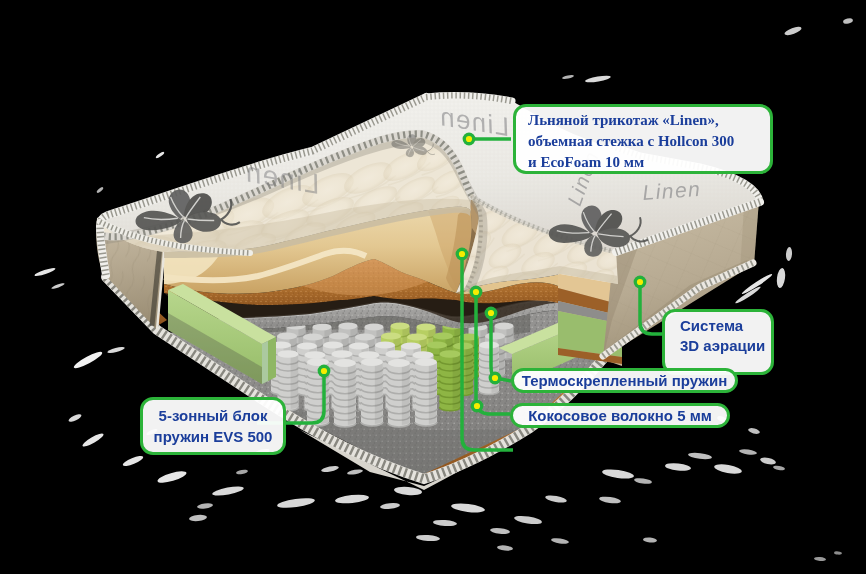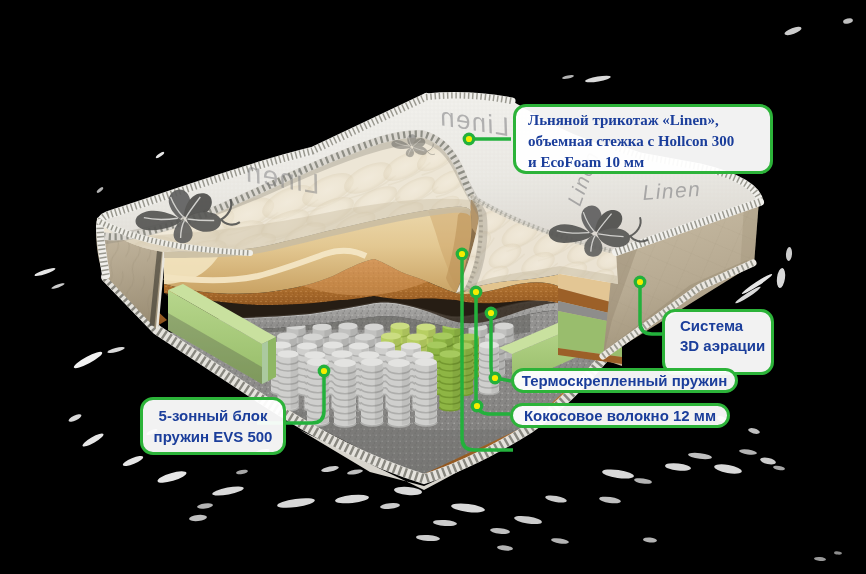--- a/index.html
+++ b/index.html
@@ -777,15 +777,15 @@
       <circle cx="477" cy="406" r="3.1" fill="#f6ec00"></circle>
       <circle cx="462" cy="254" r="6.4" fill="#23b13c"></circle>
       <circle cx="462" cy="254" r="3.1" fill="#f6ec00"></circle>
       <circle cx="324" cy="371" r="6.4" fill="#23b13c"></circle>
       <circle cx="324" cy="371" r="3.1" fill="#f6ec00"></circle>
     </svg>
 
 <div class="lb" style="left:513px;top:104px;width:260px;height:70px;padding:3px 0 0 12px;font-family:Liberation Serif, serif;">Льняной трикотаж «Linen»,<br>объемная стежка с Hollcon 300<br>и EcoFoam 10 мм</div>
 <div class="lb" style="left:662px;top:309px;width:112px;height:66px;padding:4px 0 0 15px;line-height:20px;">Система<br>3D аэрации</div>
 <div class="lb ctr" style="left:511px;top:368px;width:227px;height:25px;">Термоскрепленный пружин</div>
-<div class="lb ctr" style="left:510px;top:403px;width:220px;height:25px;">Кокосовое волокно 12 мм</div>
+<div class="lb ctr" style="left:510px;top:403px;width:220px;height:25px;">Кокосовое волокно 5 мм</div>
 <div class="lb ctr2" style="left:96px;top:397px;width:146px;height:58px;margin-left:44px;">5-зонный блок<br>пружин EVS 500</div>
 
 </div>
 </body></html>

